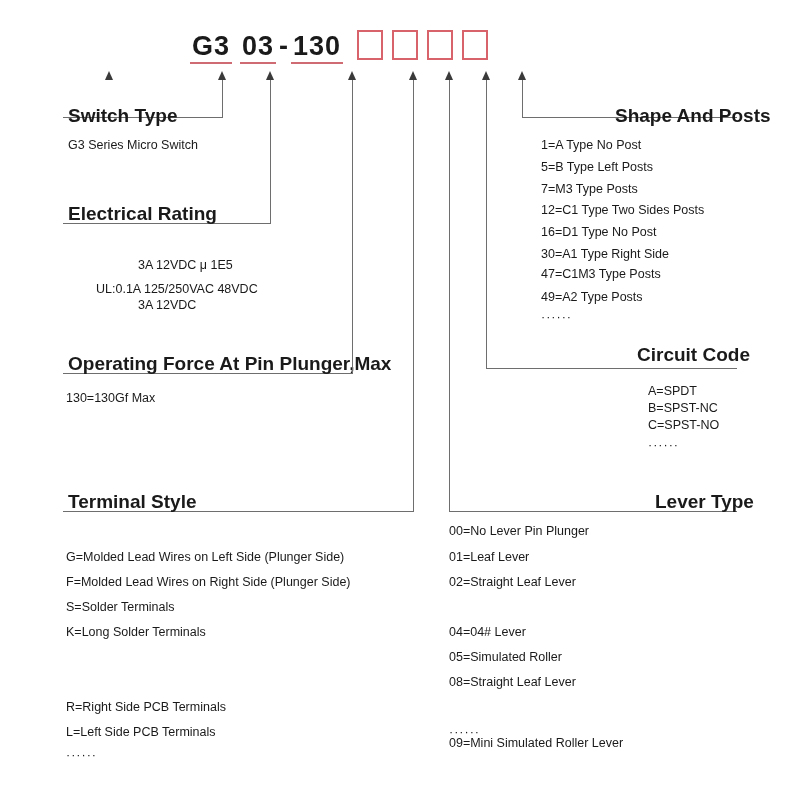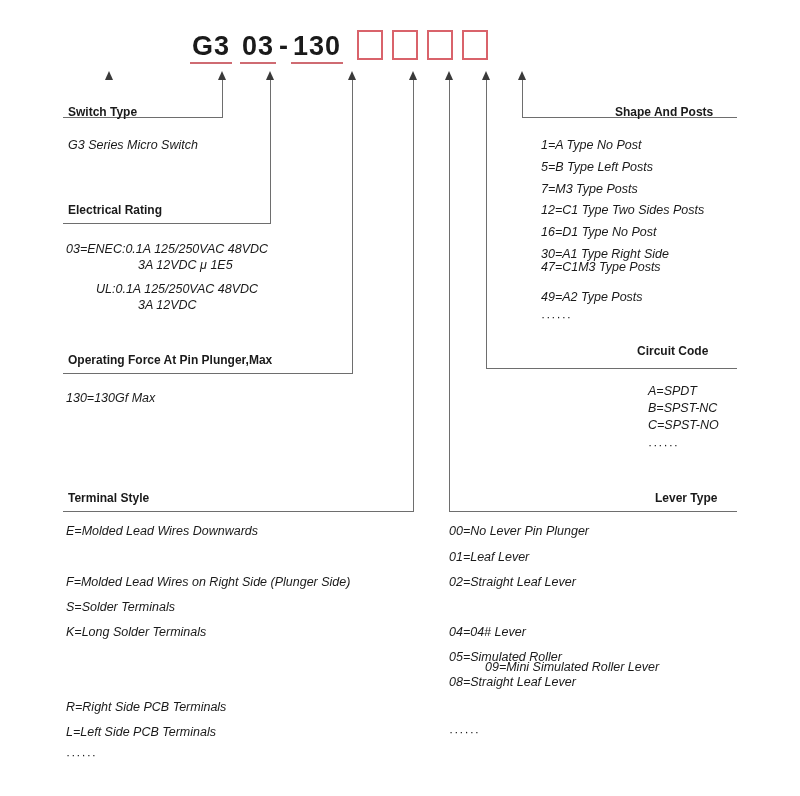--- a/index.html
+++ b/index.html
@@ -48,32 +48,31 @@
     border-bottom:9px solid #3a3a3a;
   }
 
   
   .vline{position:absolute;width:1px;background:#6e6e6e;}
   .hline{position:absolute;height:1px;background:#6e6e6e;}
 
   
   .sec-head{
     position:absolute;
-    font-size:12px;font-weight:bold;
+    font-size:19px;font-weight:bold;
     white-space:nowrap;
   }
   .tick{position:absolute;width:1px;background:#6e6e6e;}
 
   
   .txt{
     position:absolute;
     font-size:12.5px;
     line-height:15px;
     white-space:nowrap;
-    font-style:italic;
   }
   .dots{position:absolute;font-size:12.5px;letter-spacing:1px;}
 </style>
 </head>
 <body>
 
 <div class="stage">
 
   <div class="pn">
     <div class="pn-row">
@@ -121,62 +120,61 @@
 
   <div class="vline" style="left:522px;top:80px;height:38px;"></div>
   <div class="hline" style="left:522px;top:117px;width:215px;"></div>
 
   <div class="sec-head" style="left:68px;top:105px;">Switch Type</div>
   <div class="tick" style="left:222px;top:105px;height:13px;"></div>
   <div class="txt" style="left:68px;top:138px;">G3 Series Micro Switch</div>
 
   <div class="sec-head" style="left:68px;top:203px;">Electrical Rating</div>
   <div class="tick" style="left:270px;top:203px;height:21px;"></div>
-  <div class="txt" style="left:66px;top:242px;">03=ENEC:0.1A 125/250VAC 48VDC</div>
   <div class="txt" style="left:138px;top:258px;">3A 12VDC  μ 1E5</div>
   <div class="txt" style="left:96px;top:282px;">UL:0.1A 125/250VAC 48VDC</div>
   <div class="txt" style="left:138px;top:298px;">3A 12VDC</div>
 
   <div class="sec-head" style="left:68px;top:353px;">Operating Force At Pin Plunger,Max</div>
   <div class="tick" style="left:352px;top:353px;height:21px;"></div>
   <div class="txt" style="left:66px;top:391px;">130=130Gf Max</div>
 
   <div class="sec-head" style="left:68px;top:491px;">Terminal Style</div>
   <div class="tick" style="left:413px;top:491px;height:21px;"></div>
-  <div class="txt" style="left:66px;top:524px;">E=Molded Lead Wires Downwards</div>
+  <div class="txt" style="left:66px;top:550px;">G=Molded Lead Wires on Left Side (Plunger Side)</div>
   <div class="txt" style="left:66px;top:575px;">F=Molded Lead Wires on Right Side (Plunger Side)</div>
   <div class="txt" style="left:66px;top:600px;">S=Solder Terminals</div>
   <div class="txt" style="left:66px;top:625px;">K=Long Solder Terminals</div>
   <div class="txt" style="left:66px;top:700px;">R=Right Side PCB Terminals</div>
   <div class="txt" style="left:66px;top:725px;">L=Left Side PCB Terminals</div>
   <div class="dots" style="left:66px;top:748px;">······</div>
 
   <div class="sec-head" style="left:607px;top:105px;margin-left:8px;">Shape And Posts</div>
   <div class="tick" style="left:522px;top:105px;height:13px;"></div>
   <div class="txt" style="left:541px;top:138px;">1=A Type No Post</div>
   <div class="txt" style="left:541px;top:160px;">5=B Type Left Posts</div>
   <div class="txt" style="left:541px;top:182px;">7=M3 Type Posts</div>
   <div class="txt" style="left:541px;top:203px;">12=C1 Type Two Sides Posts</div>
   <div class="txt" style="left:541px;top:225px;">16=D1 Type No Post</div>
   <div class="txt" style="left:541px;top:247px;">30=A1 Type Right Side</div>
-  <div class="txt" style="left:541px;top:260px;text-align:right;">47=C1M3 Type Posts</div>
+  <div class="txt" style="left:541px;top:267px;text-align:right;">47=C1M3 Type Posts</div>
   <div class="txt" style="left:541px;top:290px;">49=A2 Type Posts</div>
   <div class="dots" style="left:541px;top:310px;">······</div>
 
   <div class="sec-head" style="left:637px;top:344px;">Circuit Code</div>
   <div class="tick" style="left:486px;top:347px;height:21px;"></div>
   <div class="txt" style="left:648px;top:384px;">A=SPDT</div>
   <div class="txt" style="left:648px;top:401px;">B=SPST-NC</div>
   <div class="txt" style="left:648px;top:418px;">C=SPST-NO</div>
   <div class="dots" style="left:648px;top:438px;">······</div>
 
   <div class="sec-head" style="left:655px;top:491px;">Lever Type</div>
   <div class="tick" style="left:449px;top:491px;height:21px;"></div>
   <div class="txt" style="left:449px;top:524px;">00=No Lever Pin Plunger</div>
   <div class="txt" style="left:449px;top:550px;">01=Leaf Lever</div>
   <div class="txt" style="left:449px;top:575px;">02=Straight Leaf Lever</div>
   <div class="txt" style="left:449px;top:625px;">04=04# Lever</div>
   <div class="txt" style="left:449px;top:650px;">05=Simulated Roller</div>
   <div class="txt" style="left:449px;top:675px;">08=Straight Leaf Lever</div>
-  <div class="txt" style="left:449px;top:660px;margin-left:36px;">09=Mini Simulated Roller Lever</div>
+  <div class="txt" style="left:449px;top:736px;">09=Mini Simulated Roller Lever</div>
   <div class="dots" style="left:449px;top:725px;">······</div>
 
 </div>
 
 </body></html>

